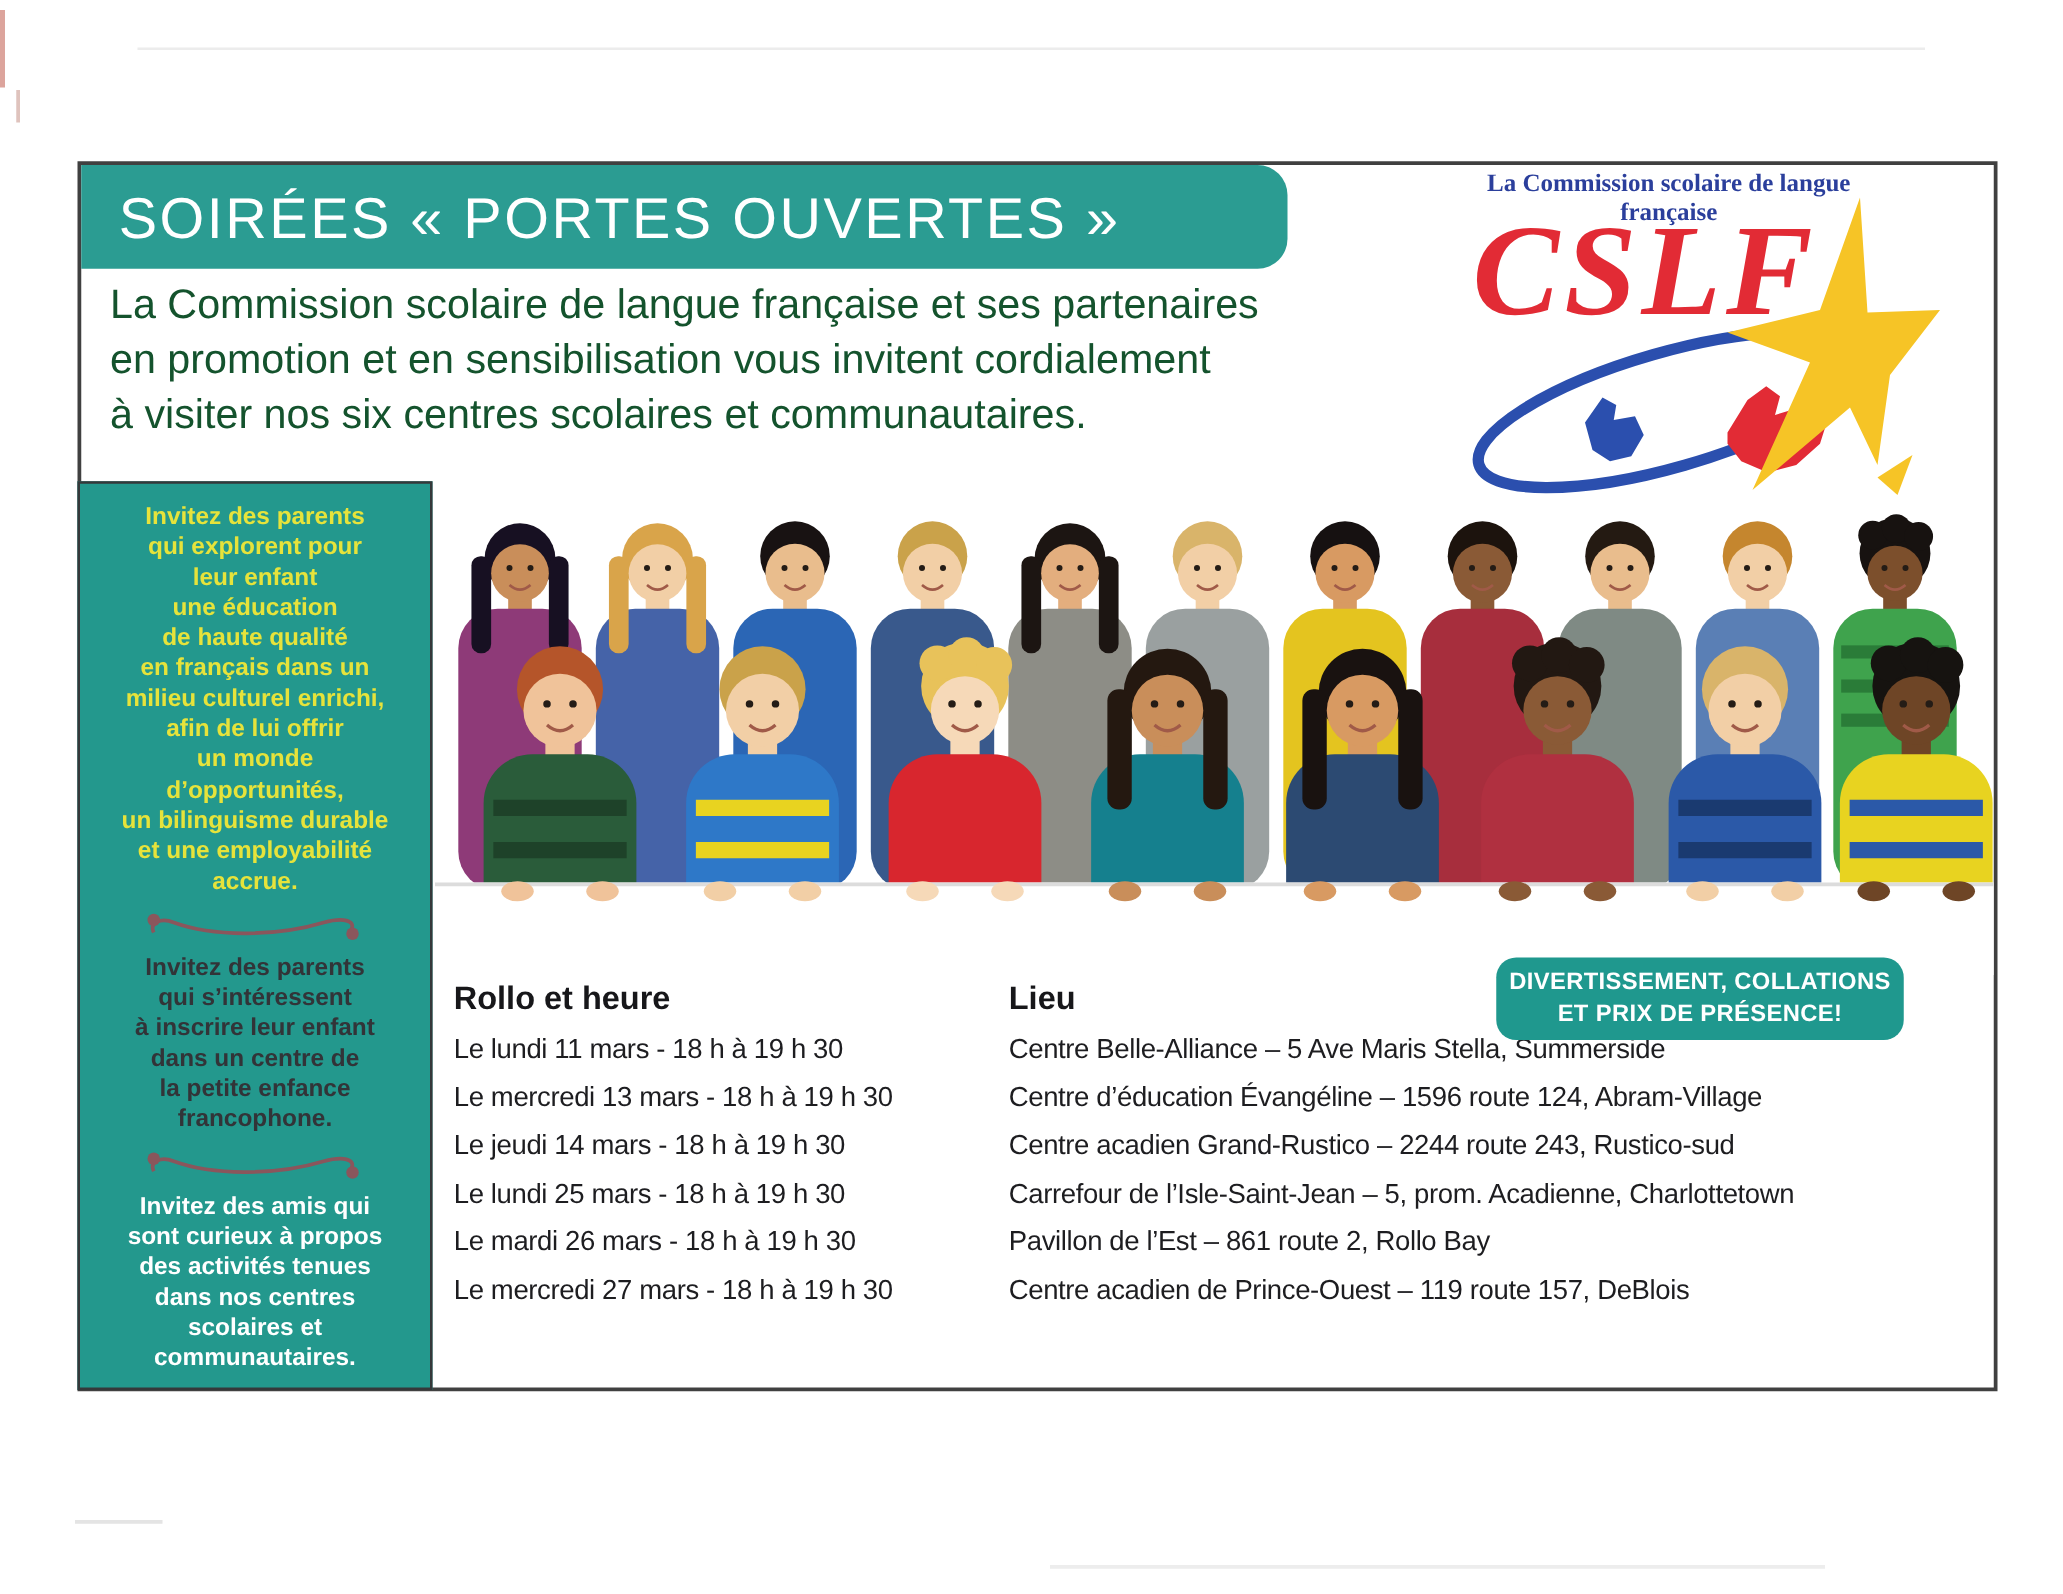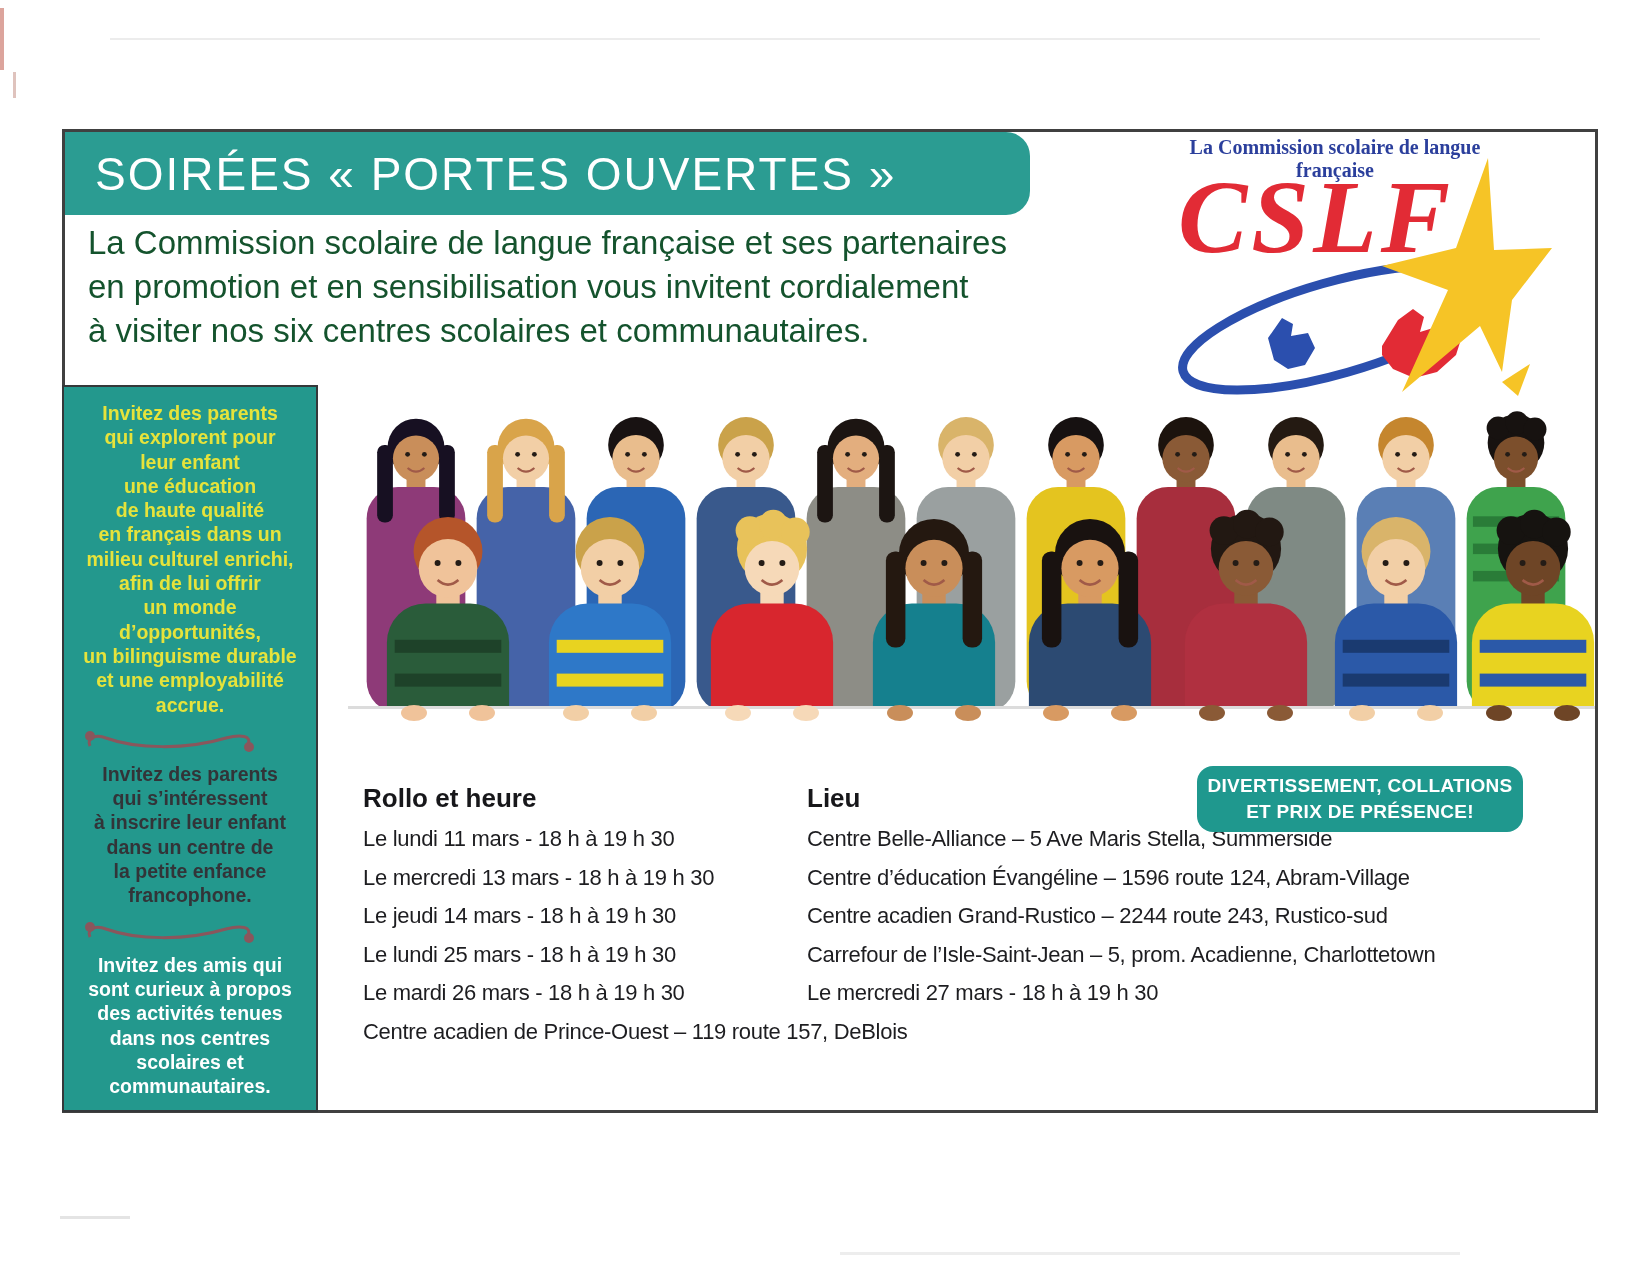--- a/index.html
+++ b/index.html
@@ -14,21 +14,21 @@
 
   
   .org-name { position:absolute; left:1155px; top:136px; width:360px; text-align:center; font-family:"Liberation Serif", serif; font-weight:bold; color:#2b3f9c; font-size:20px; z-index:4; }
   .logo-svg { position:absolute; left:1150px; top:130px; width:430px; height:280px; z-index:3; }
   .cslf { position:absolute; left:1178px; top:160px; font-family:"Liberation Serif", serif; font-style:italic; font-weight:bold; font-size:104px; color:#e22b35; letter-spacing:4px; z-index:4; line-height:1.1; }
 
   
   .intro { position:absolute; left:88px; top:221px; font-size:33px; font-weight:normal; color:#14532d; line-height:44px; white-space:pre-line; z-index:2; }
 
   
-  .sidebar { position:absolute; left:62px; top:385px; width:256px; height:727px; background:#23988d; border:2px solid #35383a; display:flex; flex-direction:column; padding:14px 12px 0 12px; z-index:3; }
+  .sidebar { position:absolute; left:62px; top:385px; width:284px; height:727px; background:#23988d; border:2px solid #35383a; display:flex; flex-direction:column; align-items:center; padding:14px 12px 0 12px; z-index:3; }
   .side-p { text-align:center; font-weight:bold; font-size:19.5px; line-height:24.3px; white-space:pre-line; }
   .p-yellow { color:#e6e33b; }
   .p-dark { color:#323438; }
   .p-white { color:#ffffff; }
   .flourish { margin:7px 0 6px 0; }
 
   
   .photo { position:absolute; left:348px; top:368px; width:1247px; height:412px; z-index:1; }
   .photo svg { width:100%; height:100%; display:block; }
 
@@ -355,15 +355,16 @@
 
   <div class="cell">Le lundi 11 mars - 18 h à 19 h 30</div>
   <div class="cell">Centre Belle-Alliance – 5 Ave Maris Stella, Summerside</div>
   <div class="cell">Le mercredi 13 mars - 18 h à 19 h 30</div>
   <div class="cell">Centre d’éducation Évangéline – 1596 route 124, Abram-Village</div>
   <div class="cell">Le jeudi 14 mars - 18 h à 19 h 30</div>
   <div class="cell">Centre acadien Grand-Rustico – 2244 route 243, Rustico-sud</div>
   <div class="cell">Le lundi 25 mars - 18 h à 19 h 30</div>
   <div class="cell">Carrefour de l’Isle-Saint-Jean – 5, prom. Acadienne, Charlottetown</div>
   <div class="cell">Le mardi 26 mars - 18 h à 19 h 30</div>
+  <div class="cell">Pavillon de l’Est – 861 route 2, Rollo Bay</div>
   <div class="cell">Le mercredi 27 mars - 18 h à 19 h 30</div>
   <div class="cell">Centre acadien de Prince-Ouest – 119 route 157, DeBlois</div>
 </div>
 
 </body></html>

